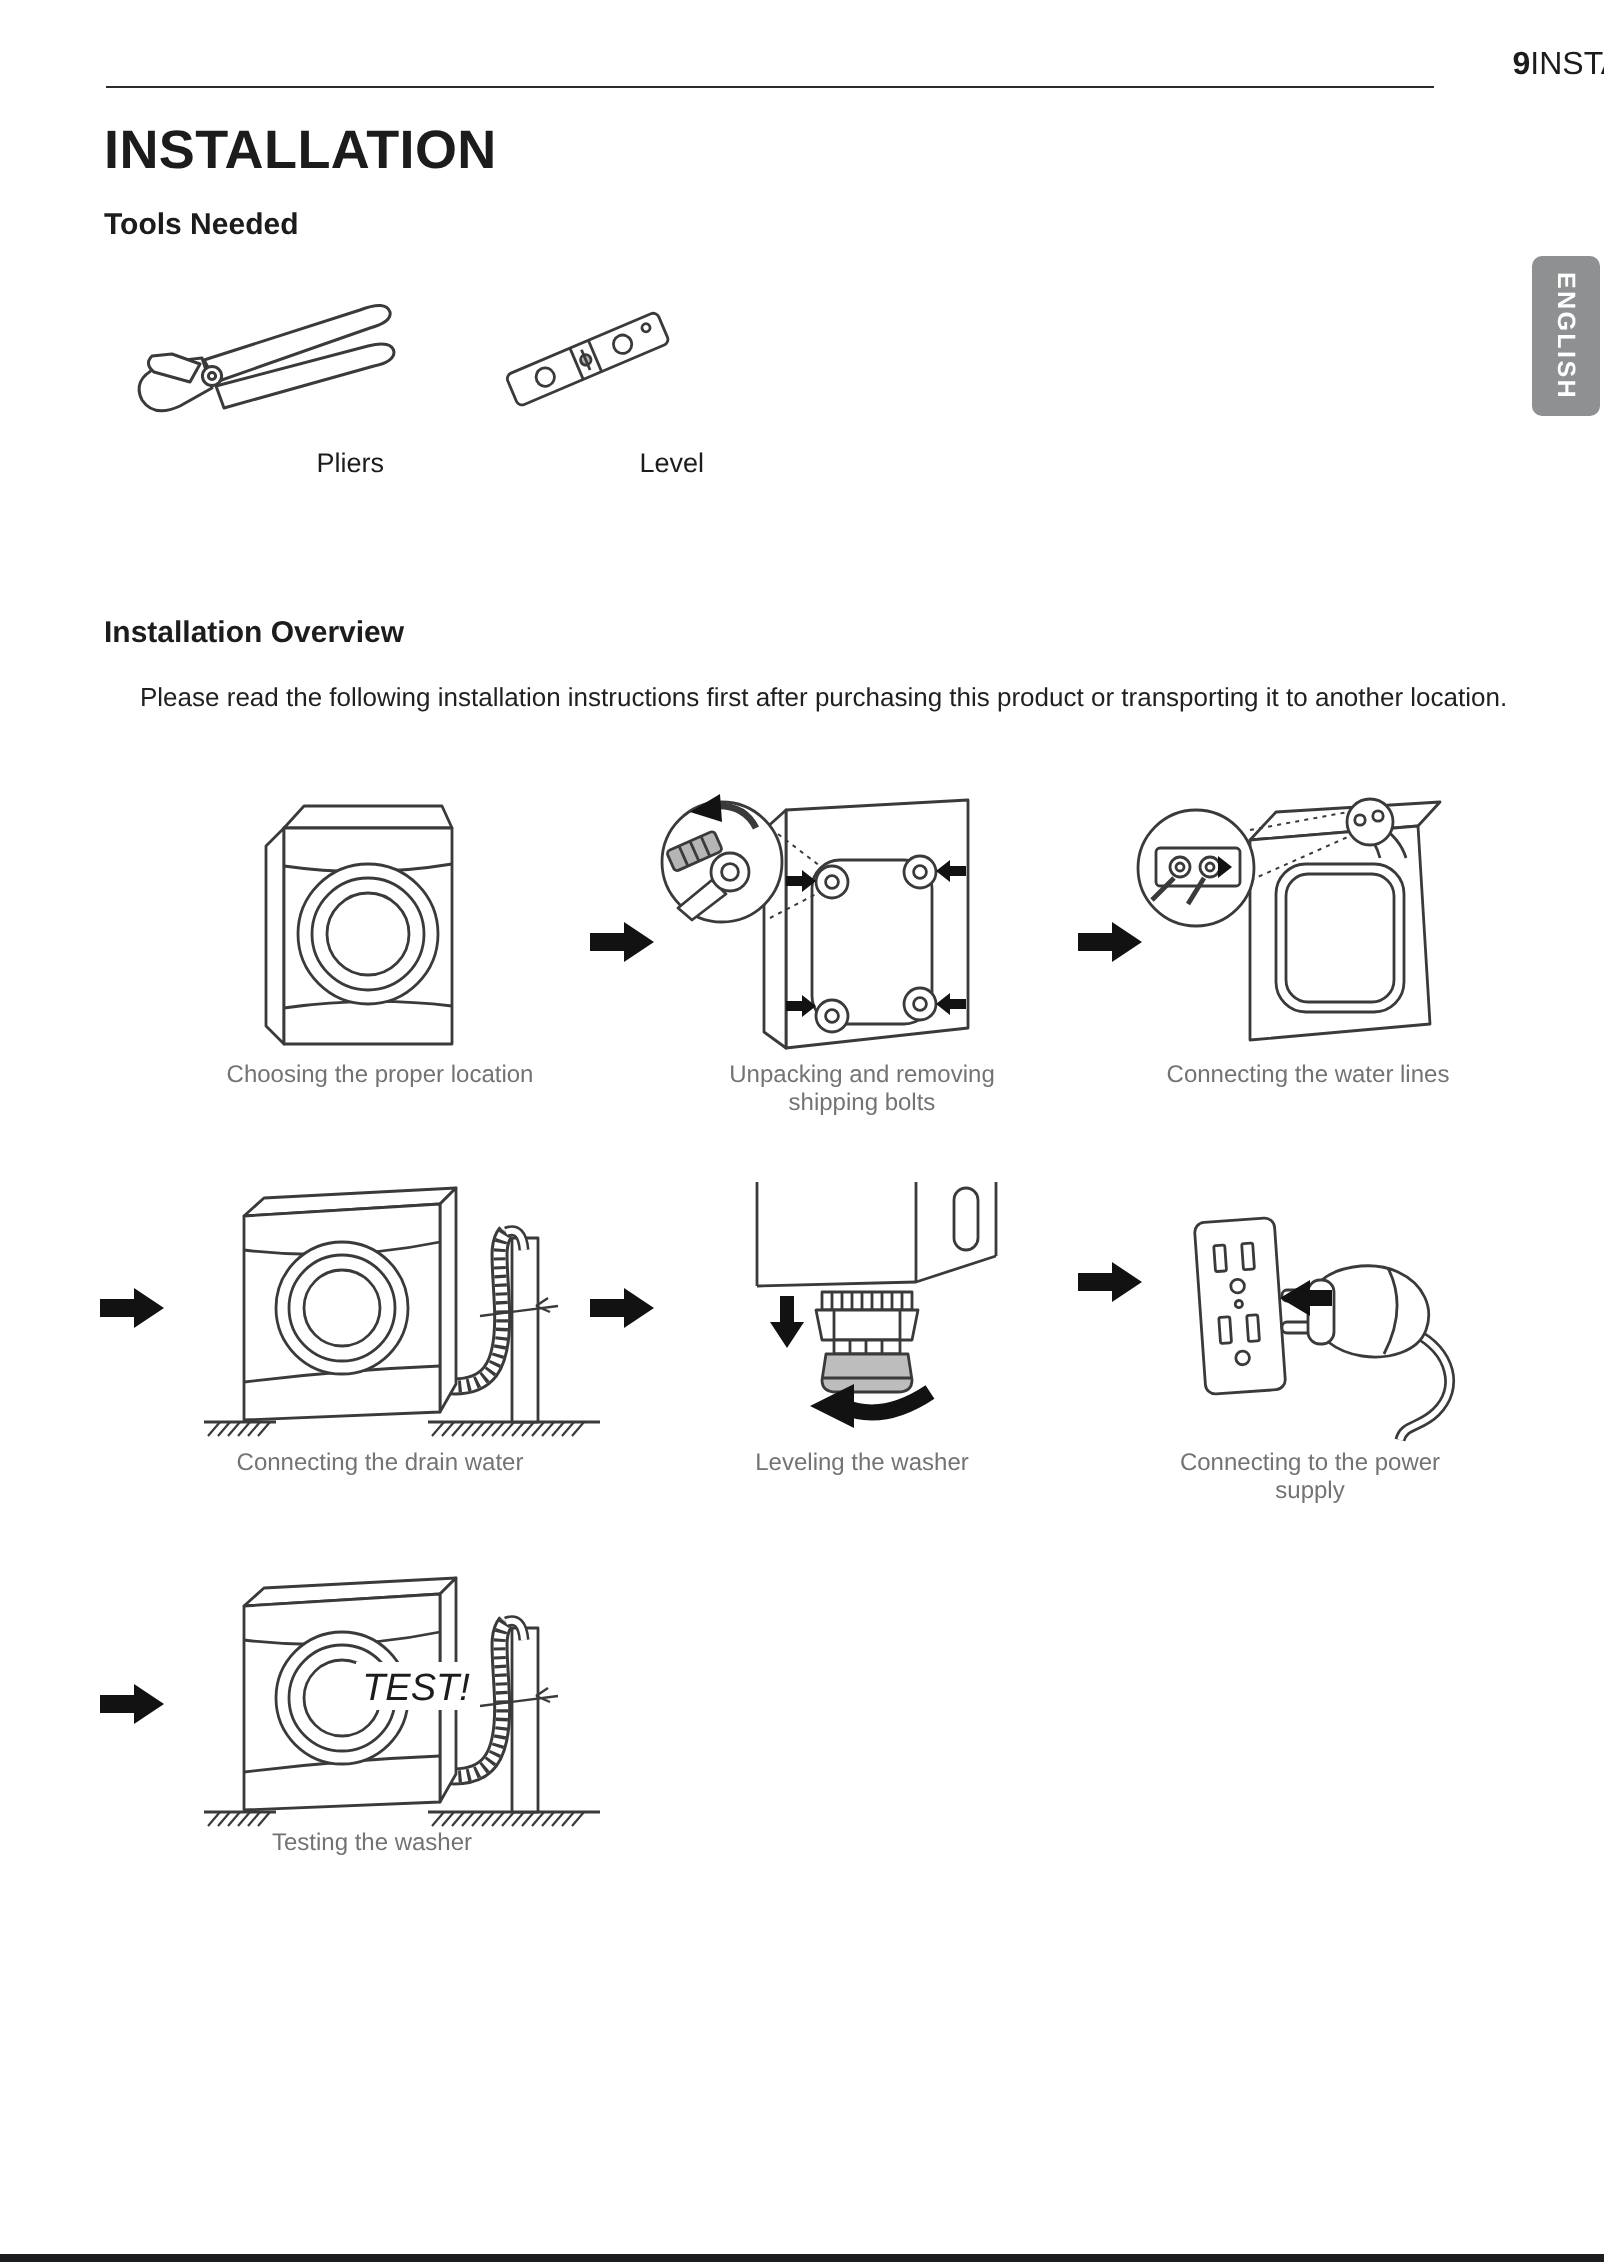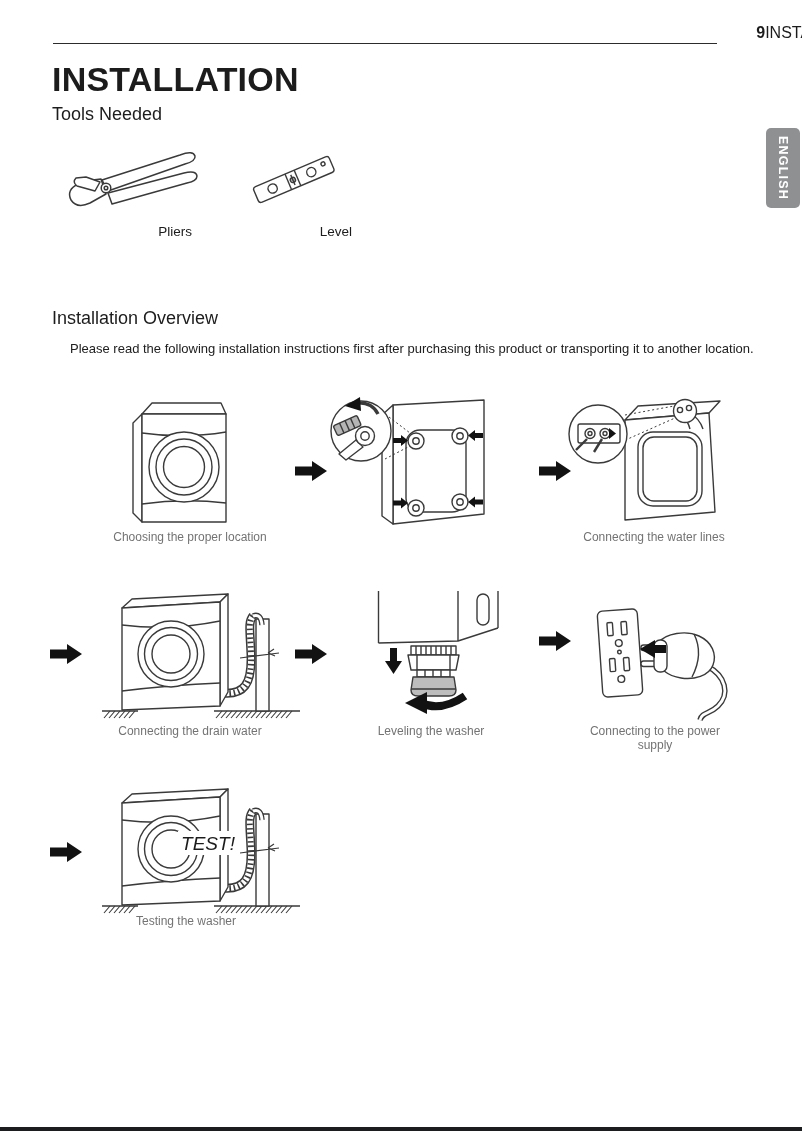--- a/index.html
+++ b/index.html
@@ -1,22 +1,22 @@
 <!DOCTYPE html>
 <html><head>
 <meta charset="utf-8">
 <style>
   html,body{margin:0;padding:0;background:#fff;}
   .page{position:relative;width:802px;height:1133px;background:#fff;overflow:hidden;
         font-family:"Liberation Sans",sans-serif;color:#1c1c1c;}
   .rule{position:absolute;left:53px;top:43px;width:664px;border-top:1.5px solid #2c2c2c;}
   .hdr{position:absolute;left:0;top:24px;width:800px;text-align:right;font-size:16px;color:#1c1c1c;padding-left:20px;}
   .hdr .pg{font-weight:bold;}
-  .t1{position:absolute;left:52px;top:60px;font-size:34px;font-weight:bold;letter-spacing:.2px;}
-  .t2{position:absolute;font-size:18px;font-weight:normal;}
+  .t1{position:absolute;left:52px;top:60px;font-size:27px;font-weight:bold;letter-spacing:.2px;}
+  .t2{position:absolute;font-size:15px;font-weight:bold;}
   .tools-h{left:52px;top:104px;}
   .ovw-h{left:52px;top:308px;text-align:center;}
   .intro{position:absolute;left:52px;top:340px;width:700px;font-size:13px;line-height:17px;color:#202020;margin-left:18px;}
   .tool-label{position:absolute;width:120px;text-align:right;font-size:13.5px;color:#1c1c1c;}
   .etab{position:absolute;left:766px;top:128px;width:34px;height:80px;background:#8e9092;border-radius:5px;
         display:flex;align-items:center;justify-content:center;}
   .etab span{writing-mode:vertical-rl;color:#fff;font-size:12.5px;font-weight:bold;letter-spacing:1.2px;}
   .cap{position:absolute;width:160px;text-align:center;font-size:12px;line-height:13.5px;color:#737373;}
   .art{position:absolute;}
   svg{display:block;overflow:visible;font-family:inherit;}
@@ -141,20 +141,21 @@
       <line x1="34" y1="41" x2="26" y2="54" stroke-width="2.4"></line>
       <circle cx="22" cy="35.5" r="5"></circle>
         <circle cx="22" cy="35.5" r="2"></circle>
       <circle cx="37" cy="35.5" r="5"></circle>
         <circle cx="37" cy="35.5" r="2"></circle>
       <polygon points="41,30 48,35.5 41,41" fill="#121212" stroke="none"></polygon>
     </g>
   </svg>
 
   <div class="cap" style="left:110px;top:531px">Choosing the proper location</div>
+  <div class="cap" style="left:351px;top:531px">Unpacking and removing shipping bolts</div>
   <div class="cap" style="left:574px;top:531px">Connecting the water lines</div>
 
   <svg class="art" style="left:50px;top:643px" width="33" height="22" viewBox="0 0 33 22">
     <polygon points="0,6.5 17,6.5 17,1 32,11 17,21 17,15.5 0,15.5" fill="#121212"></polygon>
   </svg>
 
   <svg class="art" style="left:102px;top:592px" width="200" height="128" viewBox="0 0 200 128">
     <g fill="#fff" stroke="#3a3a3a" stroke-width="1.4" stroke-linejoin="round">
       <path d="M0,119 L36,119 M112,119 L198,119" fill="none"></path>
       <path d="M2,126 l6,-7 m-1,7 l6,-7 m-1,7 l6,-7 m-1,7 l6,-7 m-1,7 l6,-7 m-1,7 l6,-7" fill="none" stroke-width="1.1"></path>

